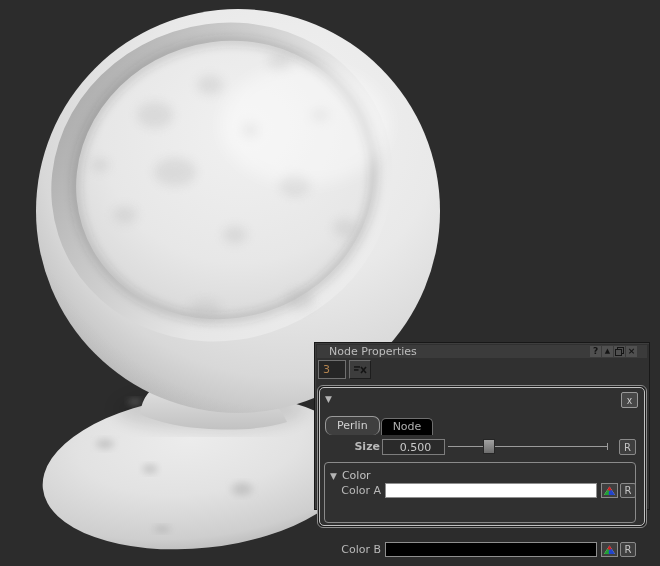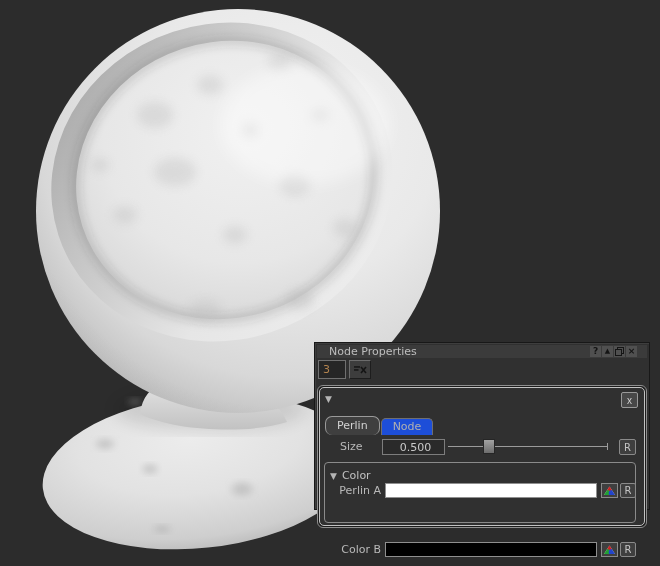--- a/index.html
+++ b/index.html
@@ -57,23 +57,23 @@
     position:absolute;right:2px;top:0;width:17px;height:16px;box-sizing:border-box;
     background:#484848;border:1px solid #9a9a9a;color:#d0d0d0;
     font-size:10px;line-height:13px;text-align:center;padding:0;border-radius:2px;
   }
   .tabs{position:absolute;left:5px;top:28px;height:19px;display:flex;align-items:flex-end;gap:1px;}
   .tab{
     box-sizing:border-box;border:1px solid #9a9a9a;border-bottom:none;
     border-radius:5px 5px 0 0;padding:0 11px;font-size:11px;cursor:default;
   }
   .tab.active{height:19px;line-height:18px;background:#3f3f3f;color:#d2d2d2;border-radius:7px;}
-  .tab.inactive{height:17px;line-height:16px;background:#1d4ed8;border-color:#6f6f6f;color:#b0b0b0;}
+  .tab.inactive{height:17px;line-height:16px;background:#000000;border-color:#6f6f6f;color:#b0b0b0;}
   .size-row{position:absolute;left:0;right:0;top:50px;height:18px;}
-  .size-label{position:absolute;left:20px;width:40px;text-align:left;line-height:18px;color:#b9b9b9;}
+  .size-label{position:absolute;left:20px;width:40px;text-align:right;line-height:18px;color:#b9b9b9;font-weight:bold;}
   .size-input{
     position:absolute;left:62px;top:1px;width:63px;height:16px;box-sizing:border-box;
     background:#2a2a2a;border:1px solid #7d7d7d;color:#c9c9c9;
     font-family:inherit;font-size:11px;padding:0 0 0 4px;outline:none;text-align:center;
   }
   .slider{position:absolute;left:128px;right:36px;top:0;height:18px;}
   .slider-track{position:absolute;left:0;right:0;top:8px;height:1px;background:#9b9b9b;}
   .slider-endtick{position:absolute;right:0;top:5px;width:1px;height:7px;background:#9b9b9b;}
   .slider-handle{
     position:absolute;top:1px;left:0;width:12px;height:15px;box-sizing:border-box;
@@ -279,21 +279,21 @@
         </div>
         <button class="rbtn size-reset">R</button>
       </div>
 
       <div class="color-group">
         <div class="color-header">
           <span class="disclosure">▼</span><span>Color</span>
         </div>
 
         <div class="color-row row-a">
-          <span class="color-label">Perlin A</span>
+          <span class="color-label">Color A</span>
           <div class="swatch" style="background: rgb(255, 255, 255);"></div>
           <button class="picker-btn">
             <svg width="11" height="9" viewBox="0 0 11 9">
                 <use href="#rgbtri"></use>
               </svg>
           </button>
           <button class="rbtn color-reset">R</button>
         </div>
 
         <div class="color-row row-b">

